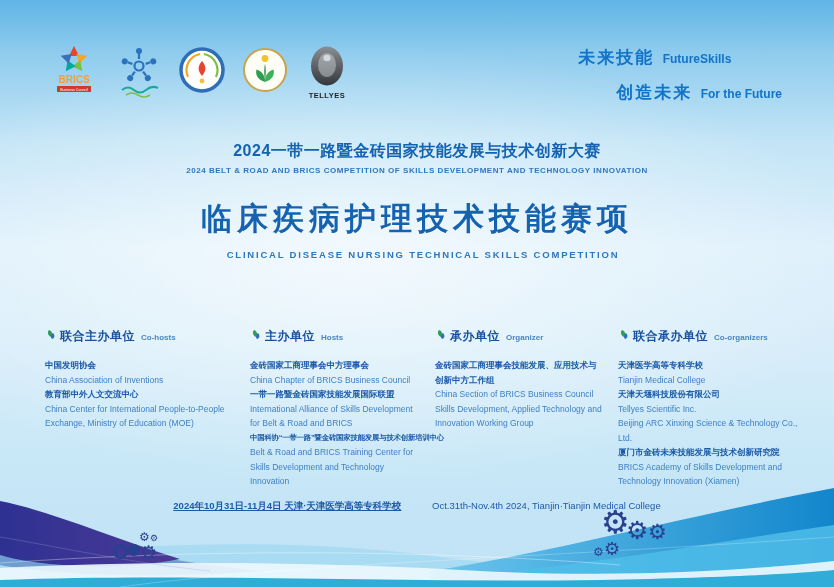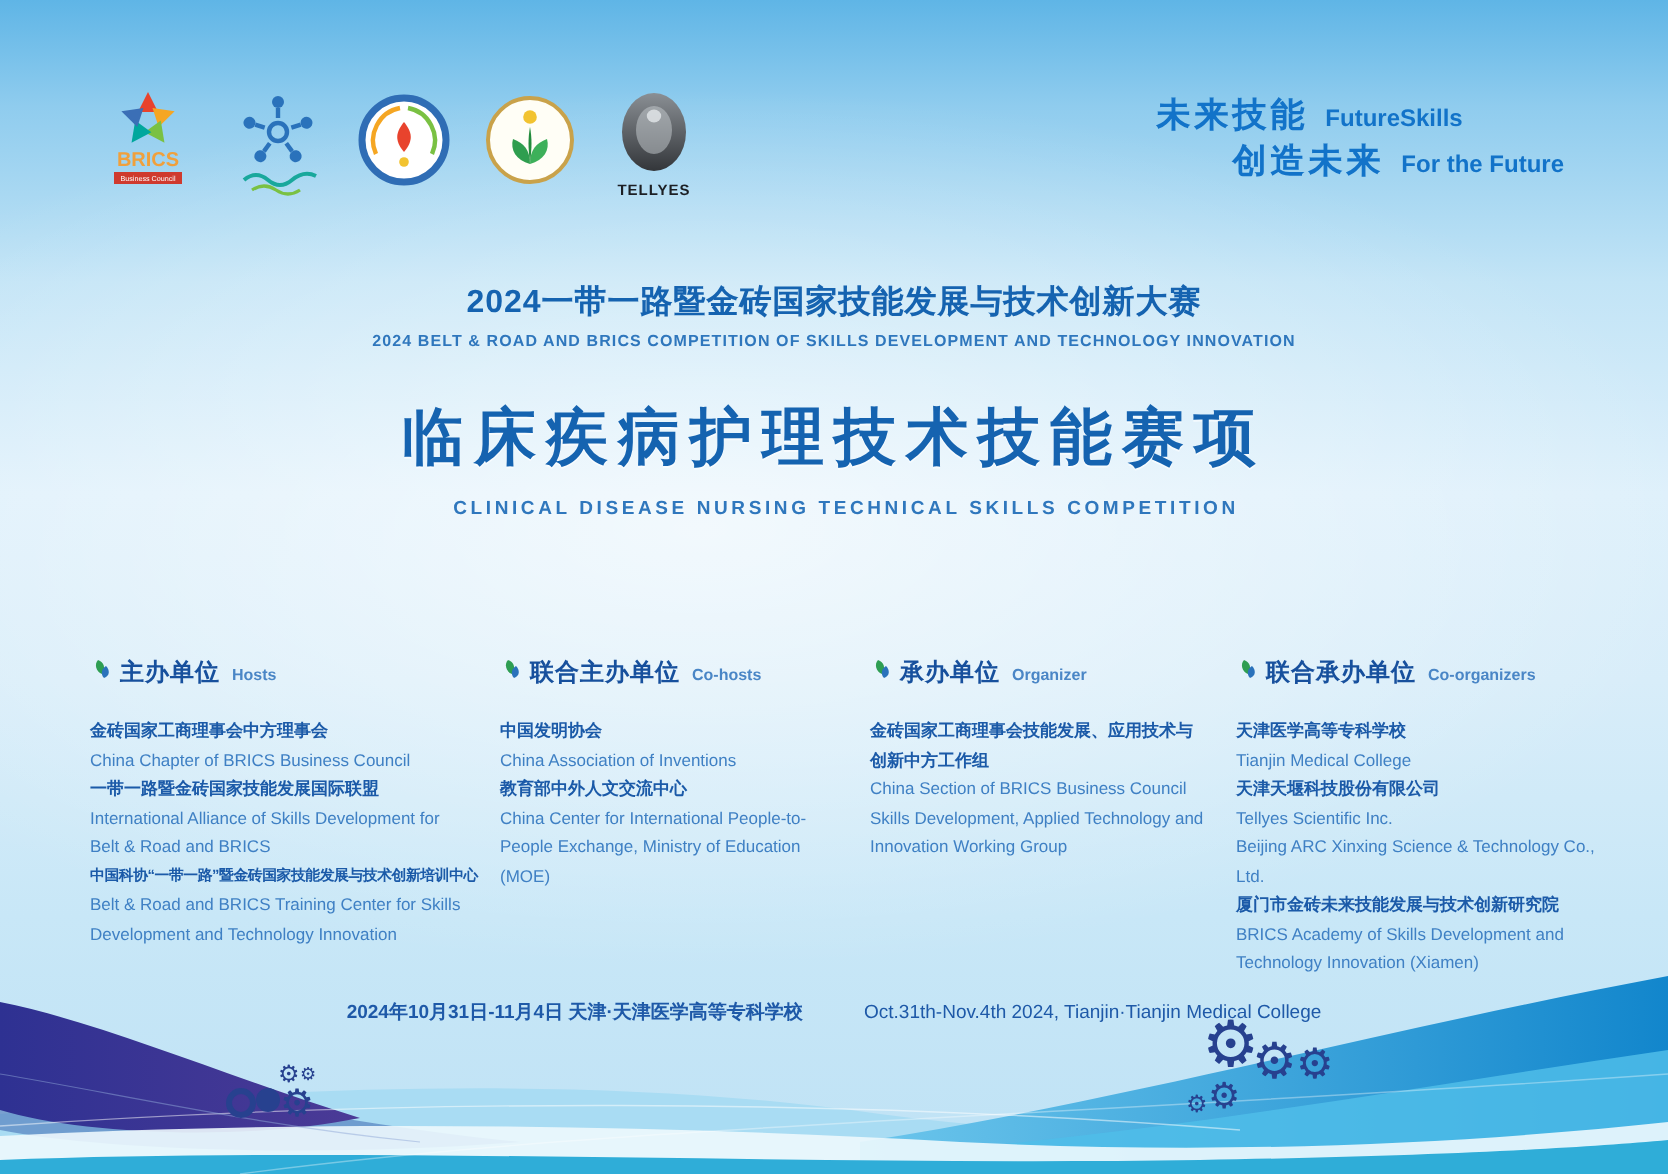--- a/index.html
+++ b/index.html
@@ -9,21 +9,21 @@
     background:
       radial-gradient(90% 55% at 42% 45%, rgba(255,255,255,.62) 0%, rgba(255,255,255,0) 68%),
       linear-gradient(180deg,#5fb5e6 0%,#8fccee 9%,#c2e4f6 24%,#def0fb 42%,#d8edf9 58%,#c8e7f7 78%,#bfe2f5 100%);
   }
   
   .logos{position:absolute;left:46px;top:44px;display:flex;align-items:flex-start;gap:11px;z-index:3;}
   .logo{display:block;}
   
   .slogan{position:absolute;top:46px;right:52px;z-index:3;color:#1273c9;text-align:left;}
   .slogan .line{white-space:nowrap;}
-  .slogan .line2{margin-left:38px;}
+  .slogan .line2{margin-top:12px;margin-left:38px;}
   .s-zh{font-size:17px;font-weight:bold;letter-spacing:2px;}
   .s-en{font-size:12px;font-weight:bold;margin-left:4px;}
   
   .titles{position:absolute;left:0;top:141px;width:100%;text-align:center;z-index:3;}
   .main-zh{font-size:16px;font-weight:bold;color:#1563b0;letter-spacing:.5px;white-space:nowrap;}
   .main-en{font-size:8px;font-weight:bold;color:#2f77bd;letter-spacing:.55px;margin-top:4px;}
   .event-zh{font-size:31px;font-weight:bold;color:#1563b0;letter-spacing:5px;margin-top:23px;white-space:nowrap;text-shadow:0 1px 0 rgba(255,255,255,.6);}
   .event-en{font-size:9.5px;font-weight:bold;color:#2f77bd;letter-spacing:1.8px;margin-top:9px;margin-left:12px;}
   
   .columns{position:absolute;left:45px;top:328px;width:779px;display:grid;grid-template-columns:205px 185px 183px 1fr;z-index:3;}
@@ -31,21 +31,21 @@
   .col-header{display:flex;align-items:baseline;gap:4px;}
   .h-zh{font-size:12px;font-weight:bold;color:#17509d;letter-spacing:.5px;}
   .h-en{font-size:8px;font-weight:bold;color:#4a86c6;margin-left:2px;}
   .col-body{margin-top:13px;}
   .col p{margin:0;line-height:14.5px;}
   .zh{font-size:8.5px;font-weight:bold;color:#1b5aa8;}
   .zh.long{font-size:7.4px;letter-spacing:-.2px;white-space:nowrap;}
   .en{font-size:8.5px;color:#3f80c4;}
   
   .footer{position:absolute;top:500px;left:0;width:100%;text-align:center;z-index:4;color:#1e59a8;font-size:9.5px;}
-  .footer .f-zh{font-weight:bold;}
+  .footer .f-zh{font-weight:bold;text-decoration:underline;}
   .footer .f-en{margin-left:28px;}
   
   .waves{position:absolute;left:0;bottom:0;width:834px;height:120px;z-index:1;}
   .gear{position:absolute;color:#27418f;z-index:2;line-height:1;font-family:"DejaVu Sans",sans-serif;}
   .ring{position:absolute;width:9px;height:9px;border:3px solid #27418f;border-radius:50%;z-index:2;}
   .dot{position:absolute;width:12px;height:12px;background:#27418f;border-radius:50%;z-index:2;}
 </style>
 </head>
 <body>
 
@@ -138,47 +138,47 @@
   </div>
 
   <div class="columns">
 
     <div class="col">
       <div class="col-header">
         <svg width="11" height="11" viewBox="0 0 11 11">
           <path d="M4 1 C7 2 8 5 6 8 C3 7 2 3 4 1Z" fill="#2e9e52"></path>
           <path d="M8 4 C10 6 10 9 7 10 C5 8 6 5 8 4Z" fill="#2a72bb"></path>
         </svg>
+        <span class="h-zh">联合主办单位</span>
+        <span class="h-en">Co-hosts</span>
+      </div>
+      <div class="col-body">
+        <p class="zh">中国发明协会</p>
+        <p class="en">China Association of Inventions</p>
+        <p class="zh">教育部中外人文交流中心</p>
+        <p class="en">China Center for International People-to-People Exchange, Ministry of Education (MOE)</p>
+      </div>
+    </div>
+
+    <div class="col">
+      <div class="col-header">
+        <svg width="11" height="11" viewBox="0 0 11 11">
+          <path d="M4 1 C7 2 8 5 6 8 C3 7 2 3 4 1Z" fill="#2e9e52"></path>
+          <path d="M8 4 C10 6 10 9 7 10 C5 8 6 5 8 4Z" fill="#2a72bb"></path>
+        </svg>
         <span class="h-zh">主办单位</span>
         <span class="h-en">Hosts</span>
       </div>
       <div class="col-body">
         <p class="zh">金砖国家工商理事会中方理事会</p>
         <p class="en">China Chapter of BRICS Business Council</p>
         <p class="zh">一带一路暨金砖国家技能发展国际联盟</p>
         <p class="en">International Alliance of Skills Development for Belt &amp; Road and BRICS</p>
         <p class="zh long">中国科协“一带一路”暨金砖国家技能发展与技术创新培训中心</p>
         <p class="en">Belt &amp; Road and BRICS Training Center for Skills Development and Technology Innovation</p>
-      </div>
-    </div>
-
-    <div class="col">
-      <div class="col-header">
-        <svg width="11" height="11" viewBox="0 0 11 11">
-          <path d="M4 1 C7 2 8 5 6 8 C3 7 2 3 4 1Z" fill="#2e9e52"></path>
-          <path d="M8 4 C10 6 10 9 7 10 C5 8 6 5 8 4Z" fill="#2a72bb"></path>
-        </svg>
-        <span class="h-zh">联合主办单位</span>
-        <span class="h-en">Co-hosts</span>
-      </div>
-      <div class="col-body">
-        <p class="zh">中国发明协会</p>
-        <p class="en">China Association of Inventions</p>
-        <p class="zh">教育部中外人文交流中心</p>
-        <p class="en">China Center for International People-to-People Exchange, Ministry of Education (MOE)</p>
       </div>
     </div>
 
     <div class="col">
       <div class="col-header">
         <svg width="11" height="11" viewBox="0 0 11 11">
           <path d="M4 1 C7 2 8 5 6 8 C3 7 2 3 4 1Z" fill="#2e9e52"></path>
           <path d="M8 4 C10 6 10 9 7 10 C5 8 6 5 8 4Z" fill="#2a72bb"></path>
         </svg>
         <span class="h-zh">承办单位</span>

